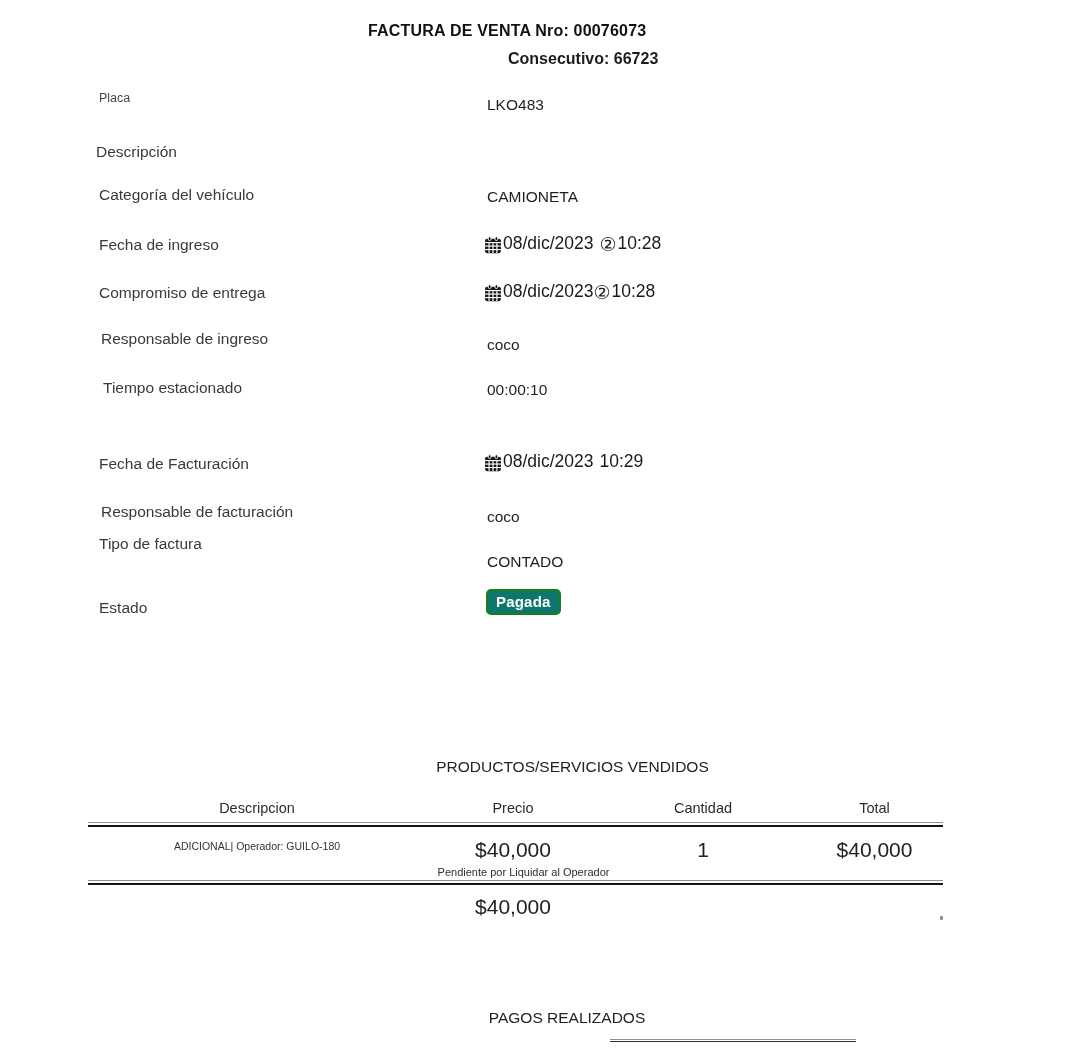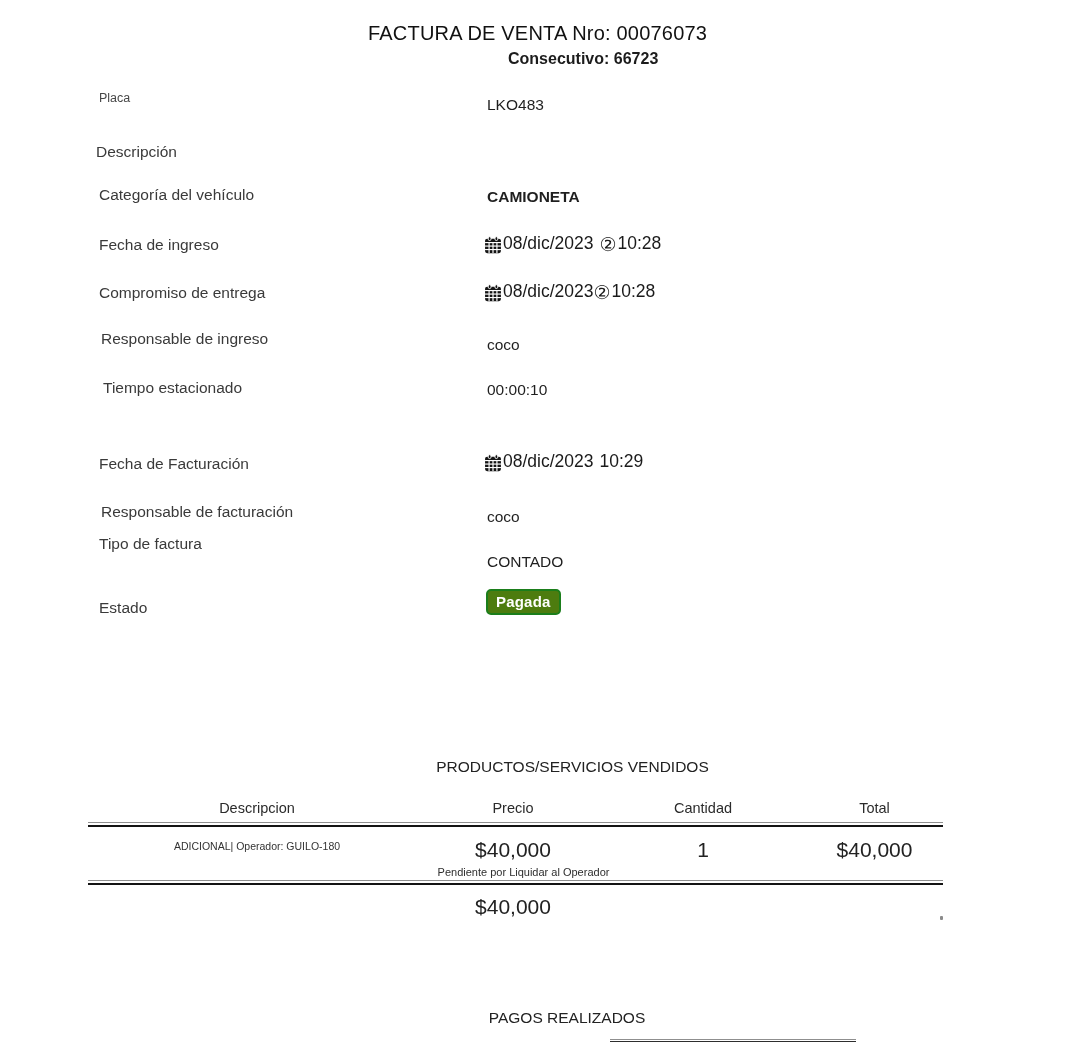--- a/index.html
+++ b/index.html
@@ -1,21 +1,21 @@
 <!DOCTYPE html>
 <html><head>
 <meta charset="utf-8">
 <style>
   html,body{margin:0;padding:0;background:#fff;}
   .page{
     position:relative;width:1080px;height:1049px;background:#ffffff;
     font-family:"Liberation Sans",sans-serif;color:#212121;overflow:hidden;
   }
   .abs{position:absolute;}
-  .title{font-size:20px;font-weight:400;letter-spacing:.2px;color:#111;white-space:nowrap;}
+  .title{font-size:16px;font-weight:700;letter-spacing:.2px;color:#111;white-space:nowrap;}
   .subtitle{font-size:16px;color:#1c1c1c;white-space:nowrap;}
   .lbl{font-size:15.5px;color:#3a3a3a;white-space:nowrap;}
   .lbl.small{font-size:12.5px;color:#474747;}
   .val{font-size:15.5px;color:#1f1f1f;white-space:nowrap;}
   .dateval{display:flex;align-items:flex-end;font-size:17.5px;color:#1a1a1a;white-space:nowrap;}
   .cal-icon{display:inline-block;margin-right:1px;line-height:0;}
   .clock-glyph{font-size:19px;line-height:1;color:#1a1a1a;}
   .gap-l{margin-left:6px;}
   .gap-s{margin-left:1px;}
   .badge{
@@ -40,21 +40,21 @@
 
   <div class="abs title" style="left:368px;top:22px;">FACTURA DE VENTA Nro: 00076073</div>
   <div class="abs subtitle" style="left:508px;top:50px;font-weight:bold;">Consecutivo: 66723</div>
 
   <div class="abs lbl small" style="left:99px;top:91px;">Placa</div>
   <div class="abs val" style="left:487px;top:96px;">LKO483</div>
 
   <div class="abs lbl" style="left:96px;top:143px;">Descripción</div>
 
   <div class="abs lbl" style="left:99px;top:186px;">Categoría del vehículo</div>
-  <div class="abs val" style="left:487px;top:188px;font-weight:bold;">CAMIONETA</div>
+  <div class="abs val" style="left:487px;top:188px;">CAMIONETA</div>
 
   <div class="abs lbl" style="left:99px;top:236px;">Fecha de ingreso</div>
   <div class="abs dateval" style="left:484px;top:233px;">
     <span class="cal-icon">
       <svg width="18" height="18" viewBox="0 0 17 17">
           <rect x="1" y="2.6" width="15" height="13.6" rx="2" fill="#141414"></rect>
           <rect x="4" y="0.7" width="2.6" height="3.6" rx="1.3" fill="#141414" stroke="#fff" stroke-width="0.9"></rect>
           <rect x="10.4" y="0.7" width="2.6" height="3.6" rx="1.3" fill="#141414" stroke="#fff" stroke-width="0.9"></rect>
           <g stroke="#fff" stroke-width="1.1">
             <line x1="1" y1="6.2" x2="16" y2="6.2"></line>
@@ -120,21 +120,21 @@
     <span class="gap-l">10:29</span>
   </div>
 
   <div class="abs lbl" style="left:101px;top:503px;">Responsable de facturación</div>
   <div class="abs val" style="left:487px;top:508px;">coco</div>
 
   <div class="abs lbl" style="left:99px;top:535px;">Tipo de factura</div>
   <div class="abs val" style="left:487px;top:553px;">CONTADO</div>
 
   <div class="abs lbl" style="left:99px;top:599px;">Estado</div>
-  <span class="abs badge" style="left: 486px; top: 589px; background: #4d7c0f; border-color: rgb(27, 126, 27);">Pagada</span>
+  <span class="abs badge" style="left: 486px; top: 589px; background: #0f766e; border-color: rgb(27, 126, 27);">Pagada</span>
 
   <div class="abs th" style="left:88px;top:800px;width:338px;">Descripcion</div>
 
   <div class="abs section-title" style="left:202px;top:758px;width:741px;">PRODUCTOS/SERVICIOS VENDIDOS</div>
   <div class="abs th" style="left:426px;top:800px;width:174px;">Precio</div>
   <div class="abs th" style="left:600px;top:800px;width:206px;">Cantidad</div>
   <div class="abs th" style="left:806px;top:800px;width:137px;">Total</div>
 
   <div class="abs hr-thick" style="left:88px;top:822px;width:855px;"></div>
 

